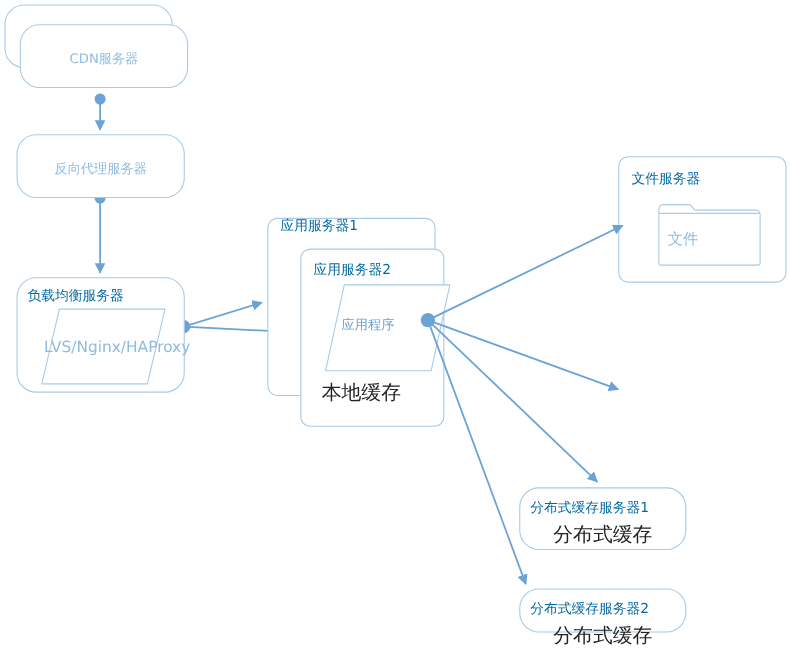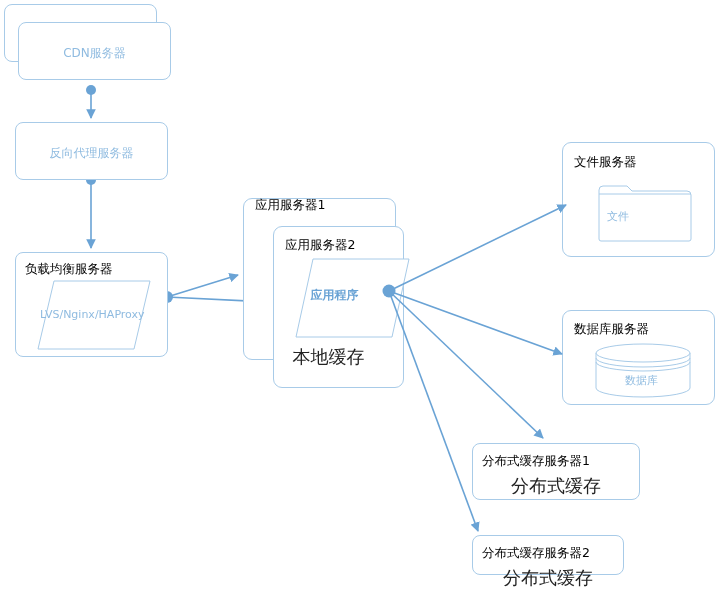--- a/index.html
+++ b/index.html
@@ -15,30 +15,30 @@
     width: 718px;
     height: 599px;
     background: #ffffff;
     overflow: hidden;
   }
   
   .box {
     position: absolute;
     box-sizing: border-box;
     border: 1px solid #a8cbe8;
-    border-radius: 8px;
+    border-radius: 18px;
     background: #ffffff;
   }
   .box.sq {
     border-radius: 9px;
   }
   
   .title-tl {
     position: absolute;
-    color: #000000;
+    color: #0369a1;
     font-size: 12.5px;
     line-height: 1;
     white-space: nowrap;
   }
   
   .label-c {
     position: absolute;
     width: 100%;
     text-align: center;
     color: #8fbbe0;
@@ -50,31 +50,30 @@
     position: absolute;
     width: 100%;
     text-align: center;
     color: #222222;
     font-size: 18px;
     white-space: nowrap;
   }
   .label-small {
     position: absolute;
     color: #8fbbe0;
-    font-size: 11px;
+    font-size: 14px;
     white-space: nowrap;
   }
   .para-inner-label {
     position: absolute;
     width: 100%;
     text-align: center;
     color: #6aa3d5;
     font-size: 12px;
     white-space: nowrap;
-    font-weight: bold;
   }
   svg.edges {
     position: absolute;
     left: 0;
     top: 0;
     width: 718px;
     height: 599px;
     pointer-events: none;
   }
   svg.shape {
@@ -144,32 +143,22 @@
 
   <div class="box sq" style="left:562px; top:142px; width:153px; height:115px;">
     <div class="title-tl" style="left:11px; top:13px;">文件服务器</div>
     <svg class="shape" style="left:34px; top:37px;" width="96" height="63" viewBox="0 0 96 63">
       <path d="M2,10 a4,4 0 0 1 4,-4 L30,6 l5,5 L90,11 a4,4 0 0 1 4,4 L94,59 a2,2 0 0 1 -2,2 L4,61 a2,2 0 0 1 -2,-2 Z" fill="#ffffff" stroke="#a8cbe8" stroke-width="1"></path>
       <path d="M2,14 L94,14" stroke="#a8cbe8" stroke-width="1" fill="none"></path>
     </svg>
     <div class="label-small" style="left:44px; top:66px;">文件</div>
   </div>
 
-  <div class="box sq" style="left:562px; top:310px; width:153px; height:95px;">
-    <div class="title-tl" style="left:11px; top:12px;">数据库服务器</div>
-    <svg class="shape" style="left:32px; top:33px;" width="96" height="53" viewBox="0 0 96 53">
-      <path d="M1,9 L1,44 a47,9 0 0 0 94,0 L95,9" fill="#ffffff" stroke="#a8cbe8" stroke-width="1"></path>
-      <ellipse cx="48" cy="9" rx="47" ry="9" fill="#ffffff" stroke="#a8cbe8" stroke-width="1"></ellipse>
-      <path d="M1,14 a47,9 0 0 0 94,0" fill="none" stroke="#a8cbe8" stroke-width="1"></path>
-      <path d="M1,18 a47,9 0 0 0 94,0" fill="none" stroke="#a8cbe8" stroke-width="1"></path>
-    </svg>
-    <div class="label-small" style="left:62px; top:62px;">数据库</div>
-  </div>
 
-  <div class="box" style="left:472px; top:443px; width:168px; height:57px;">
+  <div class="box" style="left:472px; top:443px; width:152px; height:57px;">
     <div class="title-tl" style="left:9px; top:11px;">分布式缓存服务器1</div>
     <div class="label-dark" style="top:30px;">分布式缓存</div>
   </div>
 
   <div class="box" style="left:472px; top:535px; width:152px; height:40px;">
     <div class="title-tl" style="left:9px; top:11px;">分布式缓存服务器2</div>
     <div class="label-dark" style="top:30px;">分布式缓存</div>
   </div>
 
   <svg class="edges" viewBox="0 0 718 599">

